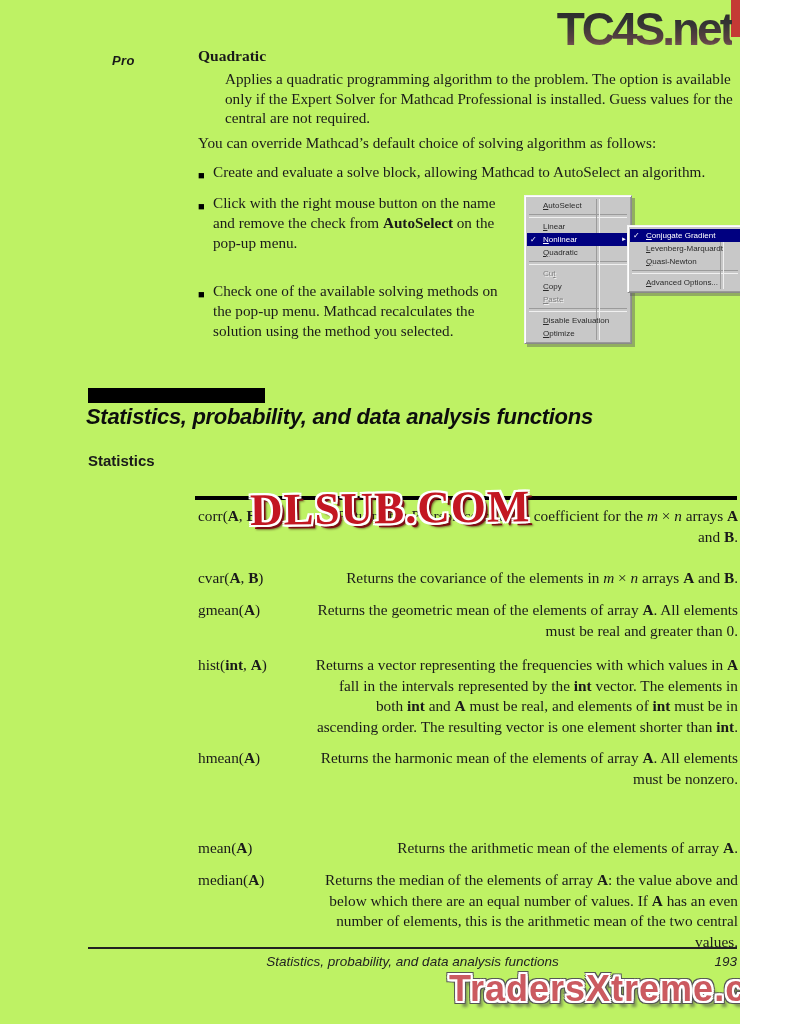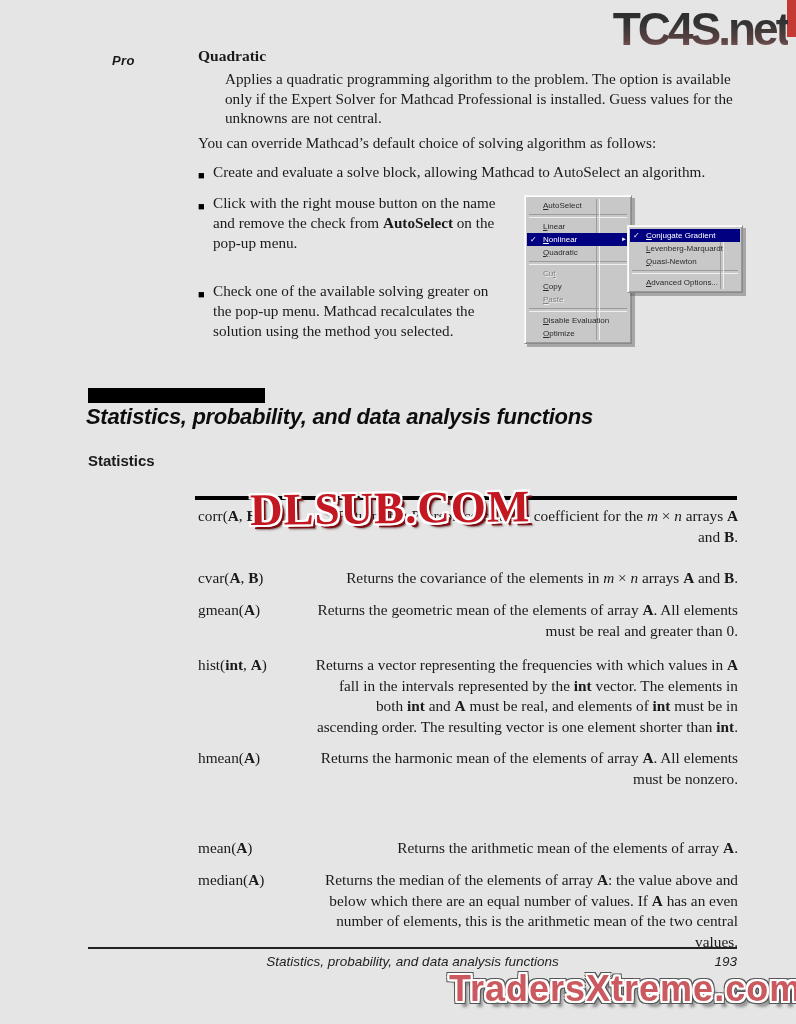--- a/index.html
+++ b/index.html
@@ -1,17 +1,17 @@
 <!DOCTYPE html>
 <html style="--ink: #1a1a1a; --menu-highlight: #000080; --menu-bg: #c8c8c8; --dlsub-red: #c31722; --traders-red: #cb5a60; --corner-red: #c43a35;"><head>
 <meta charset="utf-8">
 <style>
   html,body{margin:0;padding:0;background:#fff;}
-  .page{position:relative;width:796px;height:1024px;background:#e5e5e5;overflow:hidden;
-        font-family:"Liberation Serif",serif;color:var(--ink,#1a1a1a);}
+  .page{position:relative;width:724px;height:1024px;background:#bef264;overflow:hidden;
+        font-family:"Liberation Serif",serif;color:var(--ink,#1a1a1a);padding-left:16px;}
 
   
   .red-strip{position:absolute;top:0;right:0;width:9px;height:37px;background:var(--corner-red,#c43a35);}
   .wm-tc4s{position:absolute;top:2px;right:8px;z-index:6;
     font-family:"Liberation Sans",sans-serif;font-weight:bold;font-size:46px;letter-spacing:-3px;
     background:linear-gradient(180deg,#262626 0%,#343434 40%,#5c4343 72%,#9a7272 96%);
     -webkit-background-clip:text;background-clip:text;color:transparent;}
   .wm-dlsub{position:absolute;left:250px;top:482px;z-index:6;transform:rotate(-0.8deg);
     font-family:"Liberation Serif",serif;font-weight:bold;font-size:45px;letter-spacing:1px;
     color:var(--dlsub-red,#c31722);
@@ -84,21 +84,21 @@
 
   <div class="red-strip"></div>
   <div class="wm-tc4s">TC4S.net</div>
 
   <div class="pro">Pro</div>
   <h3 class="qhead">Quadratic</h3>
 
   <div class="qpara">
     <div class="line">Applies a quadratic programming algorithm to the problem. The option is available</div>
     <div class="line">only if the Expert Solver for Mathcad Professional is installed. Guess values for the</div>
-    <div class="line">unknowns are not central.</div>
+    <div class="line">central are not required.</div>
   </div>
 
   <div class="intro">You can override Mathcad’s default choice of solving algorithm as follows:</div>
 
   <div class="bullet b1">
     <span class="sq">■</span>
     <div class="btext">
       <div class="line">Create and evaluate a solve block, allowing Mathcad to AutoSelect an algorithm.</div>
     </div>
   </div>
@@ -108,21 +108,21 @@
     <div class="btext">
       <div class="line">Click with the right mouse button on the name</div>
       <div class="line">and remove the check from <b>AutoSelect</b> on the</div>
       <div class="line">pop-up menu.</div>
     </div>
   </div>
 
   <div class="bullet b3">
     <span class="sq">■</span>
     <div class="btext">
-      <div class="line">Check one of the available solving greater on</div>
+      <div class="line">Check one of the available solving methods on</div>
       <div class="line">the pop-up menu. Mathcad recalculates the</div>
       <div class="line">solution using the method you selected.</div>
     </div>
   </div>
 
   <div class="menus">
     <div class="menu main">
       <div class="gutter"></div>
       <div class="mrow">
         <span class="mlabel"><u>A</u>utoSelect</span>

